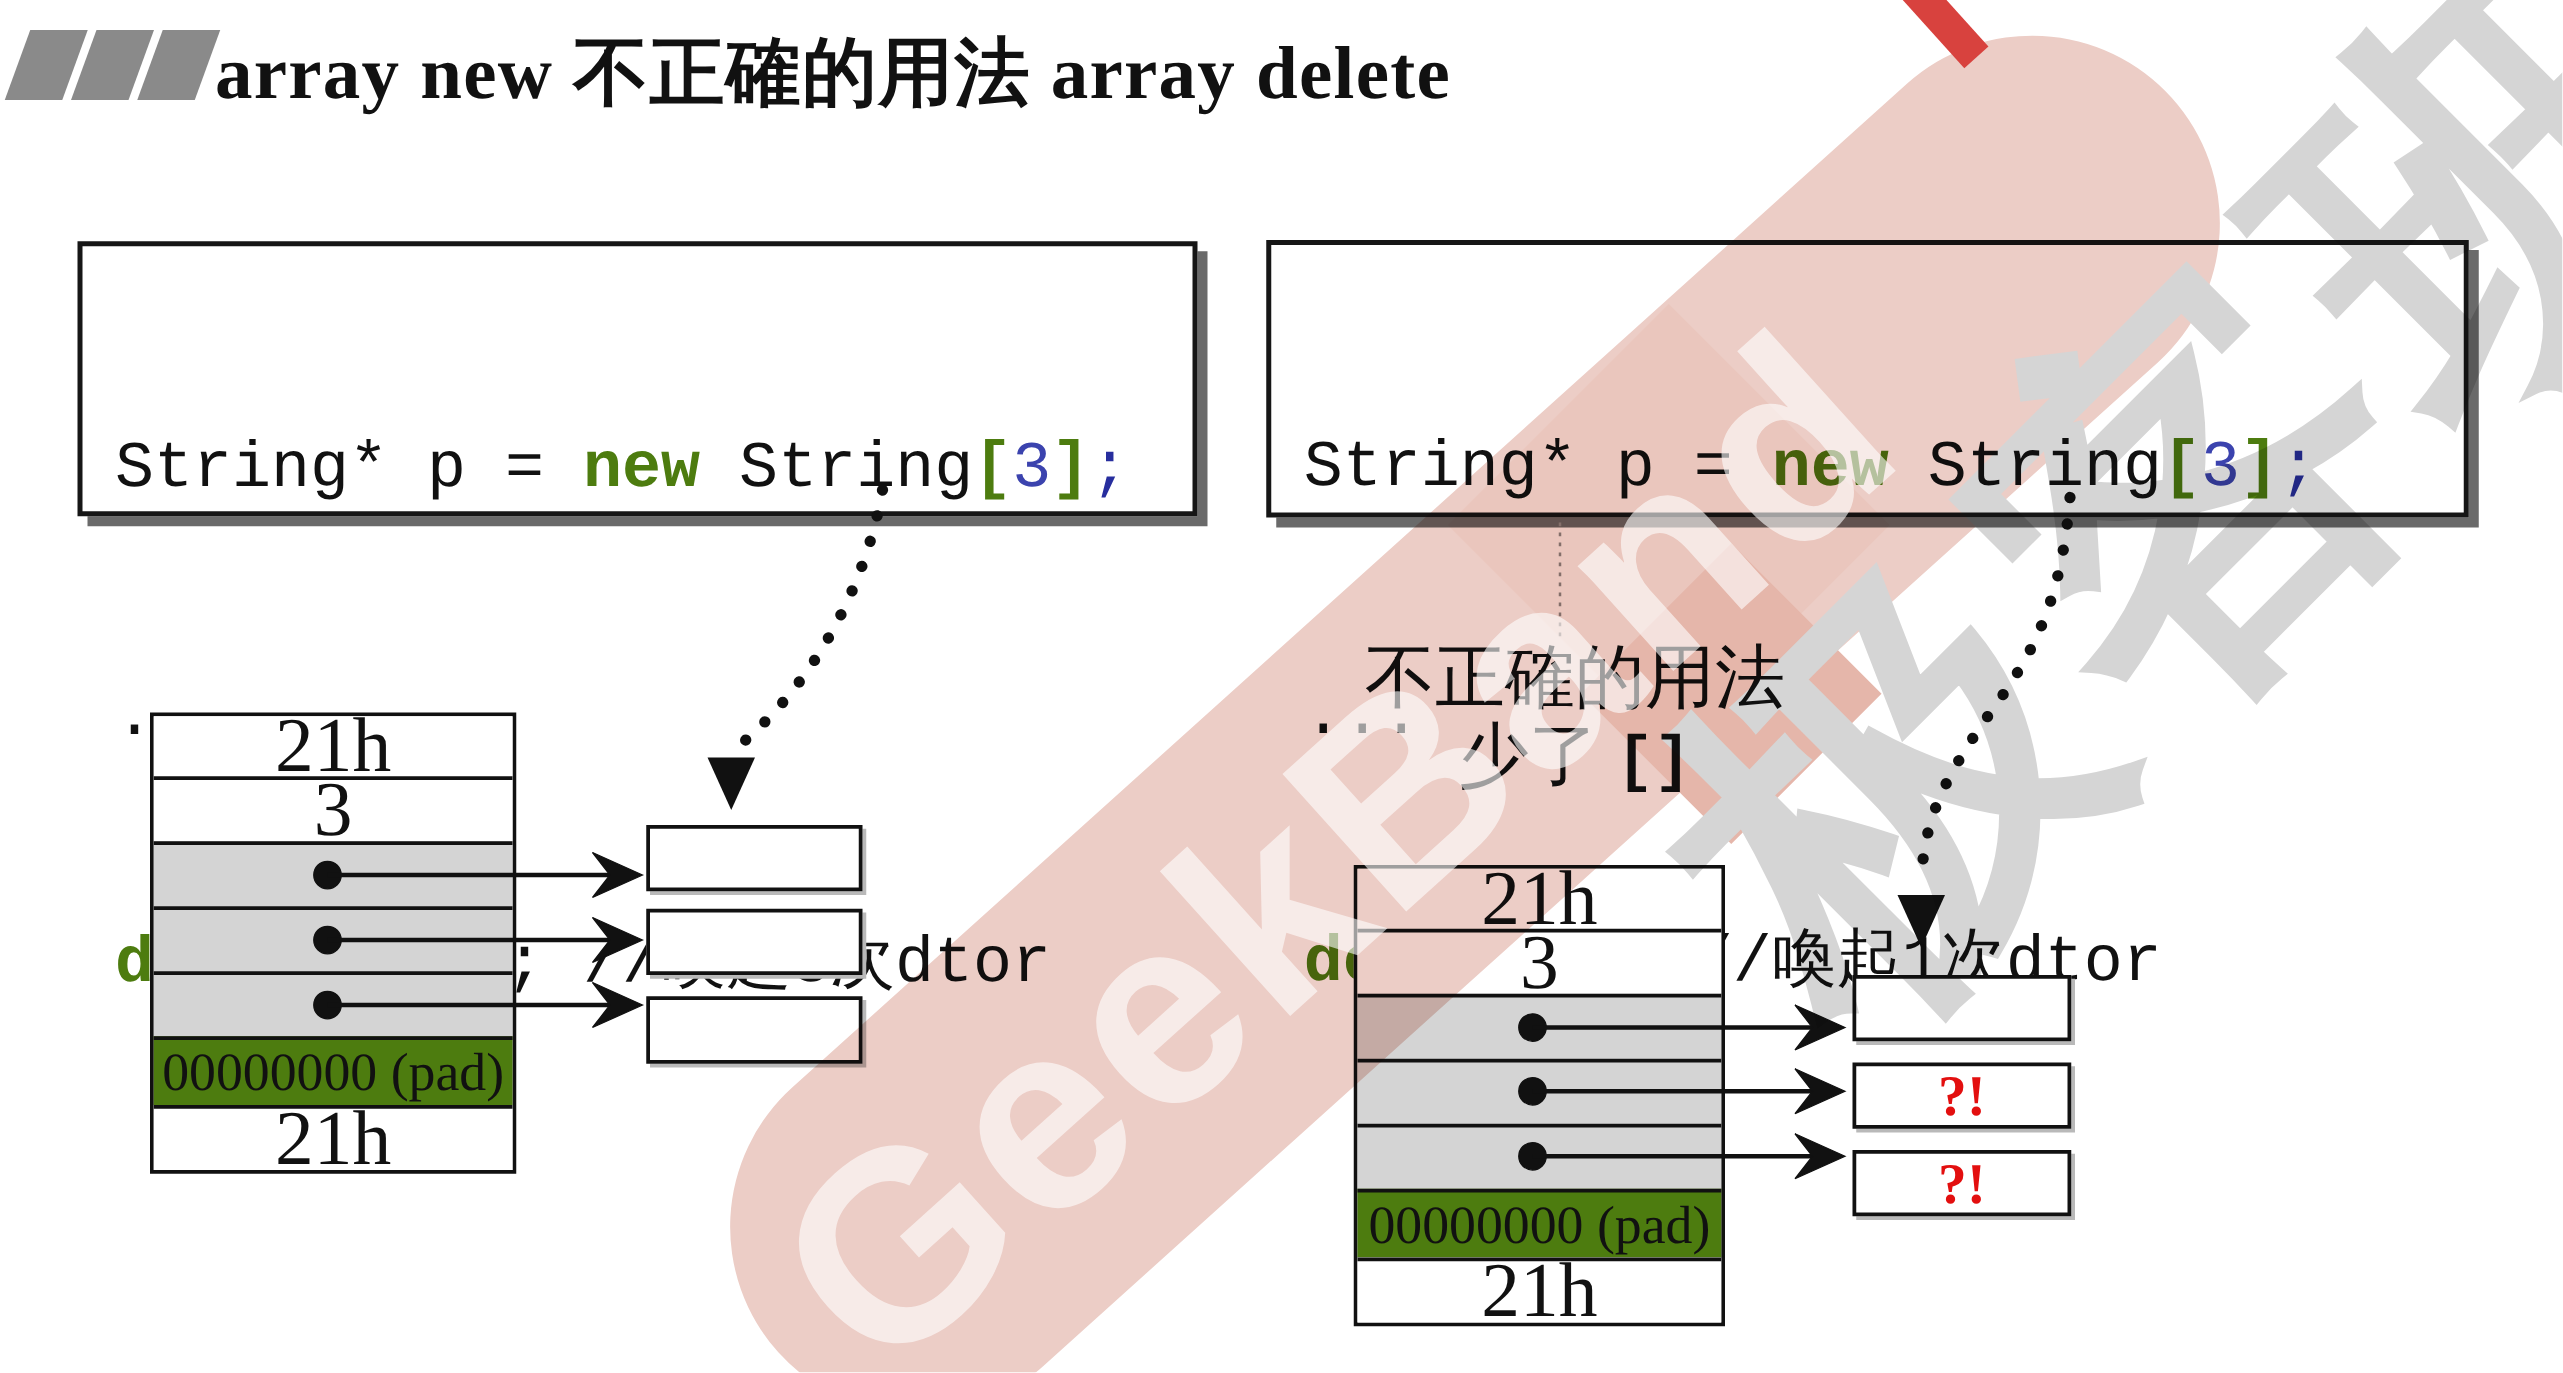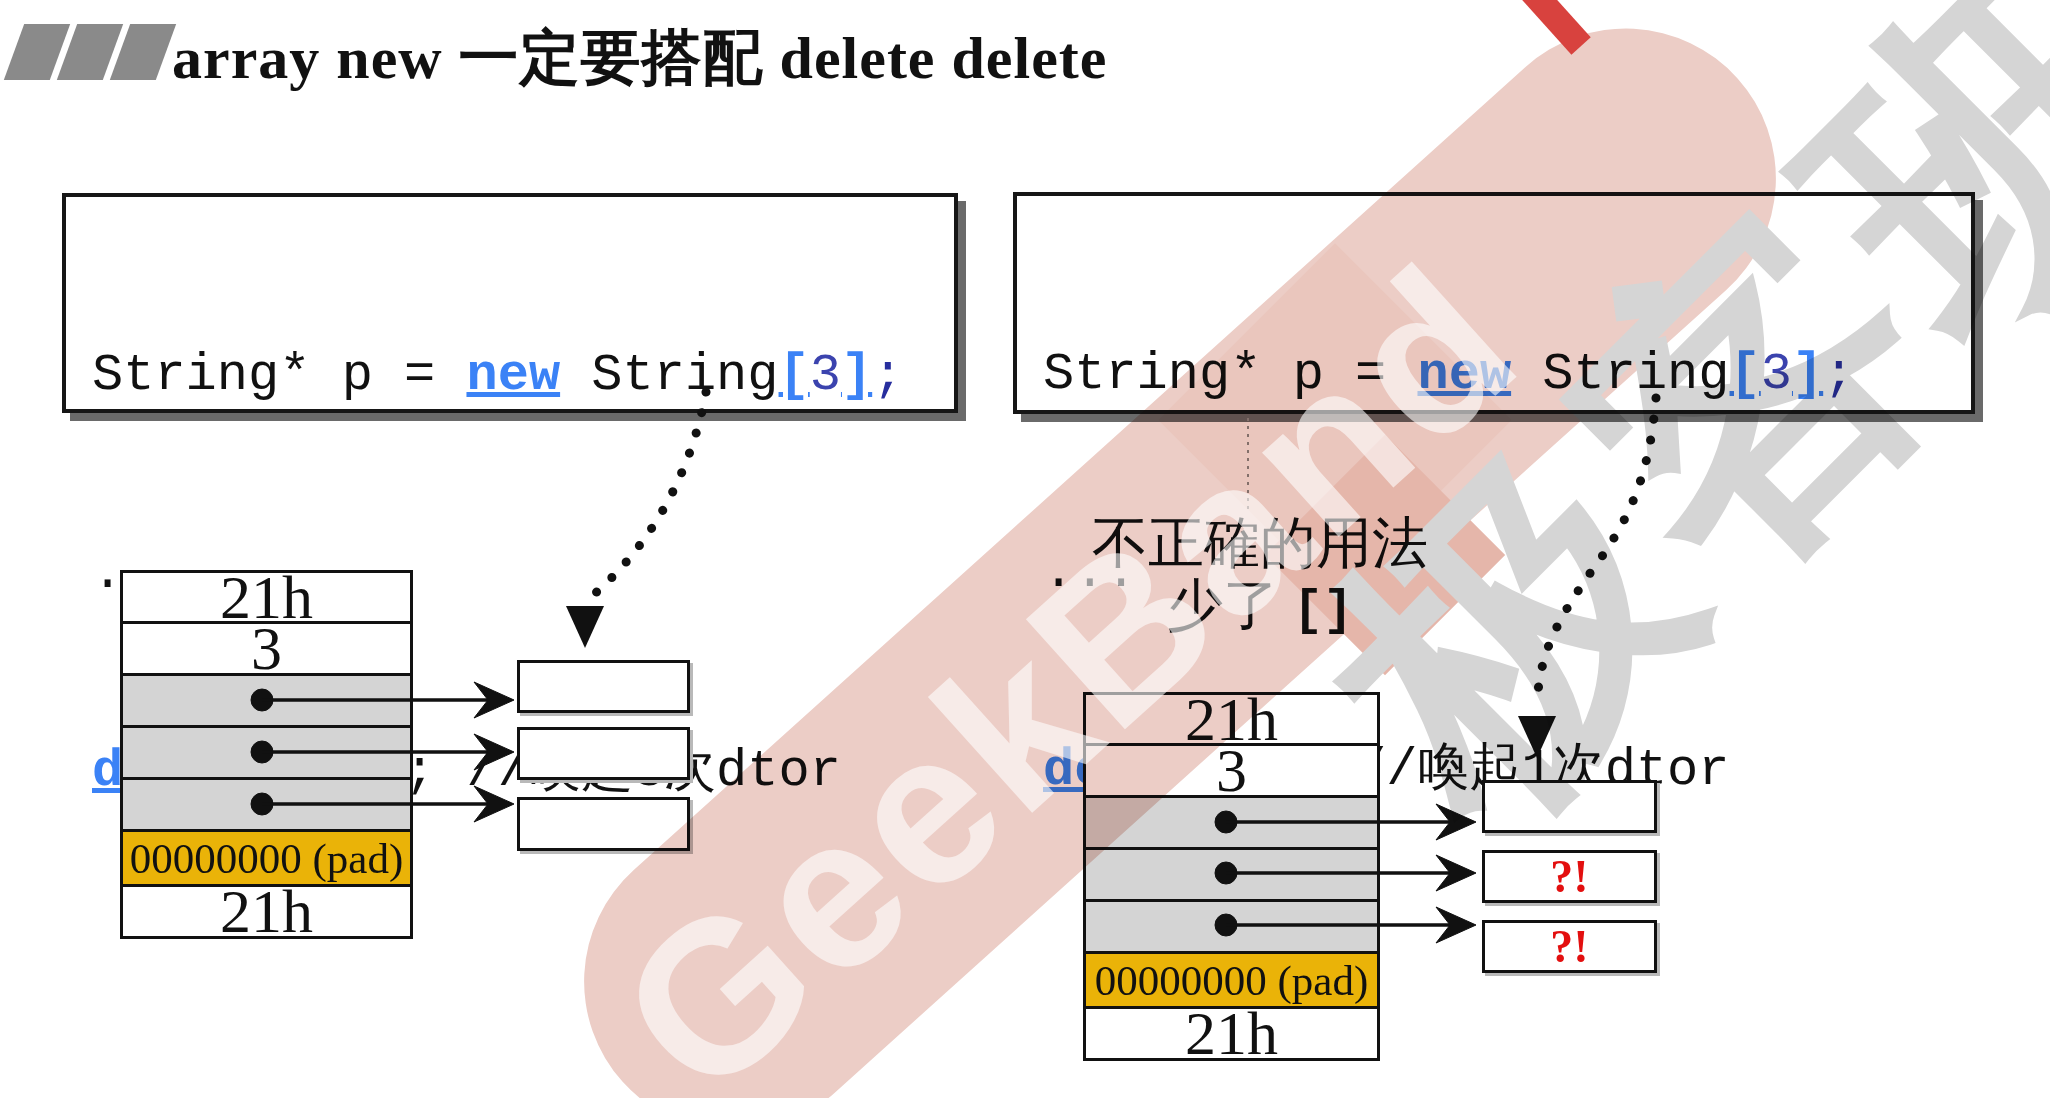--- a/index.html
+++ b/index.html
@@ -12,39 +12,39 @@
   .page-title{position:absolute;left:172px;top:18px;font-size:60px;font-weight:bold;
               letter-spacing:1px;z-index:10;white-space:nowrap;}
 
   
   .code-box{position:absolute;background:#fff;border:4px solid #161616;
             box-shadow:8px 8px 0 #6a6a6a;z-index:10;
             font-family:"Liberation Mono",monospace;font-size:52px;line-height:66px;
             padding:14px 0 0 26px;white-space:pre;}
   #code-box-left{left:62px;top:193px;width:862px;height:198px;}
   #code-box-right{left:1013px;top:192px;width:928px;height:200px;}
-  .kw{color:#3b82f6;font-weight:bold;text-decoration:underline;}
+  .kw{color:#4d7c0f;font-weight:bold;}
   .num{color:#3b43ae;}
   .punc-blue{color:#272e9e;}
   .code-line{display:block;}
 
   
   .bad-usage{position:absolute;left:1060px;top:512px;width:400px;text-align:center;
              font-size:56px;line-height:62px;z-index:10;}
   .bad-usage .brackets{font-family:"Liberation Mono",monospace;font-weight:bold;font-size:50px;}
 
   
   .mem-stack{position:absolute;border:3px solid #111;z-index:10;background:#fff;}
   #stack-left{left:120px;top:570px;width:287px;}
   #stack-right{left:1083px;top:692px;width:291px;}
   .mem-row{height:49px;border-top:3px solid #111;display:flex;align-items:center;
            justify-content:center;font-size:62px;background:#fff;}
   .mem-row:first-child{border-top:none;height:48px;}
   .mem-row.gray{background:#d4d4d4;}
-  .mem-row.pad{background:#eab308;font-size:43px;height:52px;}
+  .mem-row.pad{background:#4d7c0f;font-size:43px;height:52px;}
 
   
   .tbox{position:absolute;border:3px solid #111;background:#fff;z-index:10;
         box-shadow:3px 3px 0 #b9b9b9;display:flex;align-items:center;justify-content:center;
         font-size:46px;font-weight:bold;color:#e30f0f;}
   #lbox-0{left:517px;top:660px;width:167px;height:47px;}
   #lbox-1{left:517px;top:727px;width:167px;height:47px;}
   #lbox-2{left:517px;top:797px;width:167px;height:48px;}
   #rbox-0{left:1482px;top:780px;width:169px;height:47px;}
   #rbox-1{left:1482px;top:850px;width:169px;height:47px;}
@@ -77,21 +77,21 @@
 </head>
 <body>
 
 <div id="canvas">
 
   <div class="title-deco">
     <div class="deco-par"></div>
     <div class="deco-par"></div>
     <div class="deco-par"></div>
   </div>
-  <div class="page-title">array new 一定要搭配 delete delete</div>
+  <div class="page-title">array new 不正確的用法 array delete</div>
 
   <div class="code-box" id="code-box-left">
     <span class="code-line"><span>String* p = </span><span class="kw">new</span><span> String</span><span class="kw">[</span><span class="num">3</span><span class="kw">]</span><span class="punc-blue">;</span></span>
     <span class="code-line">...</span>
     <span class="code-line"><span class="kw">delete[]</span><span> p; </span><span>//喚起3次dtor</span></span>
   </div>
 
   <div class="code-box" id="code-box-right">
     <span class="code-line"><span>String* p = </span><span class="kw">new</span><span> String</span><span class="kw">[</span><span class="num">3</span><span class="kw">]</span><span class="punc-blue">;</span></span>
     <span class="code-line">...</span>

